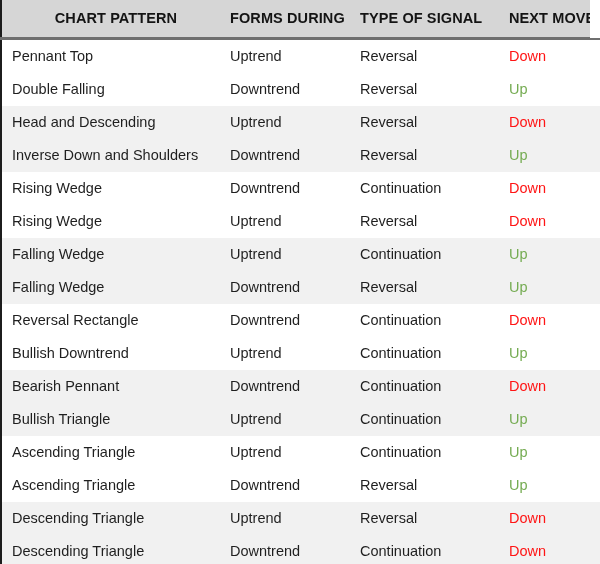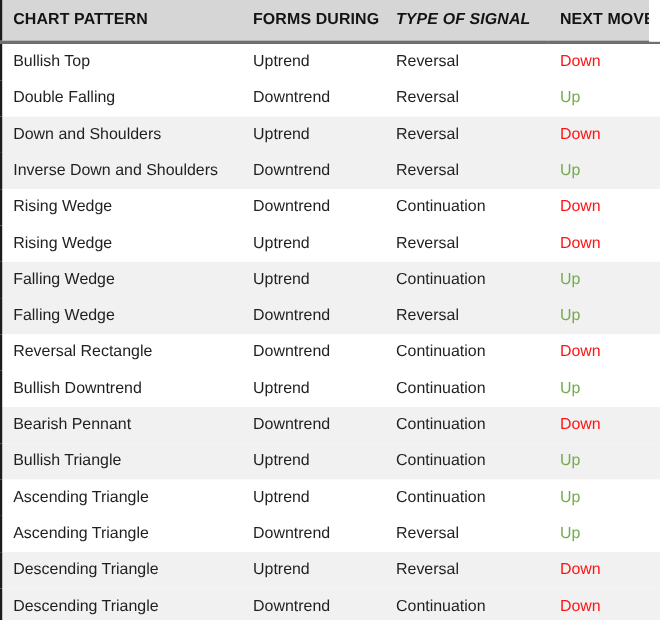--- a/index.html
+++ b/index.html
@@ -46,23 +46,23 @@
     vertical-align: middle;
     padding: 0;
     border-bottom: 3px solid #6f6f6f;
     white-space: nowrap;
     font-stretch: condensed;
   }
   thead th .th-inner {
     display: block;
     padding-left: 10px;
   }
-  thead th.col-pattern  { width: 218px; }
+  thead th.col-pattern  { width: 218px; text-align: center; }
   thead th.col-forms    { width: 130px; }
-  thead th.col-signal   { width: 149px; font-style: italic; }
+  thead th.col-signal   { width: 149px; }
   thead th.col-next     { width: 103px; }
 
   
   thead th.col-next .th-inner { padding-left: 10px; }
   .header-tail {
     position: absolute;
     top: 0;
     left: 590px;
     width: 10px;
     height: 38px;
@@ -114,21 +114,21 @@
           <span class="th-inner">TYPE OF SIGNAL</span>
         </th>
         <th class="col-next">
           <span class="th-inner">NEXT MOVE</span>
         </th>
       </tr>
     </thead>
     <tbody id="table-body">
         <tr class="data-row band-white">
           <td class="cell-pattern">
-            <span class="cell-inner">Bullish Top</span>
+            <span class="cell-inner">Pennant Top</span>
           </td>
           <td class="cell-forms">
             <span class="cell-inner">Uptrend</span>
           </td>
           <td class="cell-signal">
             <span class="cell-inner">Reversal</span>
           </td>
           <td class="cell-next">
             <span class="cell-inner move-down">Down</span>
           </td>
@@ -142,21 +142,21 @@
           </td>
           <td class="cell-signal">
             <span class="cell-inner">Reversal</span>
           </td>
           <td class="cell-next">
             <span class="cell-inner move-up">Up</span>
           </td>
         </tr>
         <tr class="data-row band-gray">
           <td class="cell-pattern">
-            <span class="cell-inner">Down and Shoulders</span>
+            <span class="cell-inner">Head and Descending</span>
           </td>
           <td class="cell-forms">
             <span class="cell-inner">Uptrend</span>
           </td>
           <td class="cell-signal">
             <span class="cell-inner">Reversal</span>
           </td>
           <td class="cell-next">
             <span class="cell-inner move-down">Down</span>
           </td>

